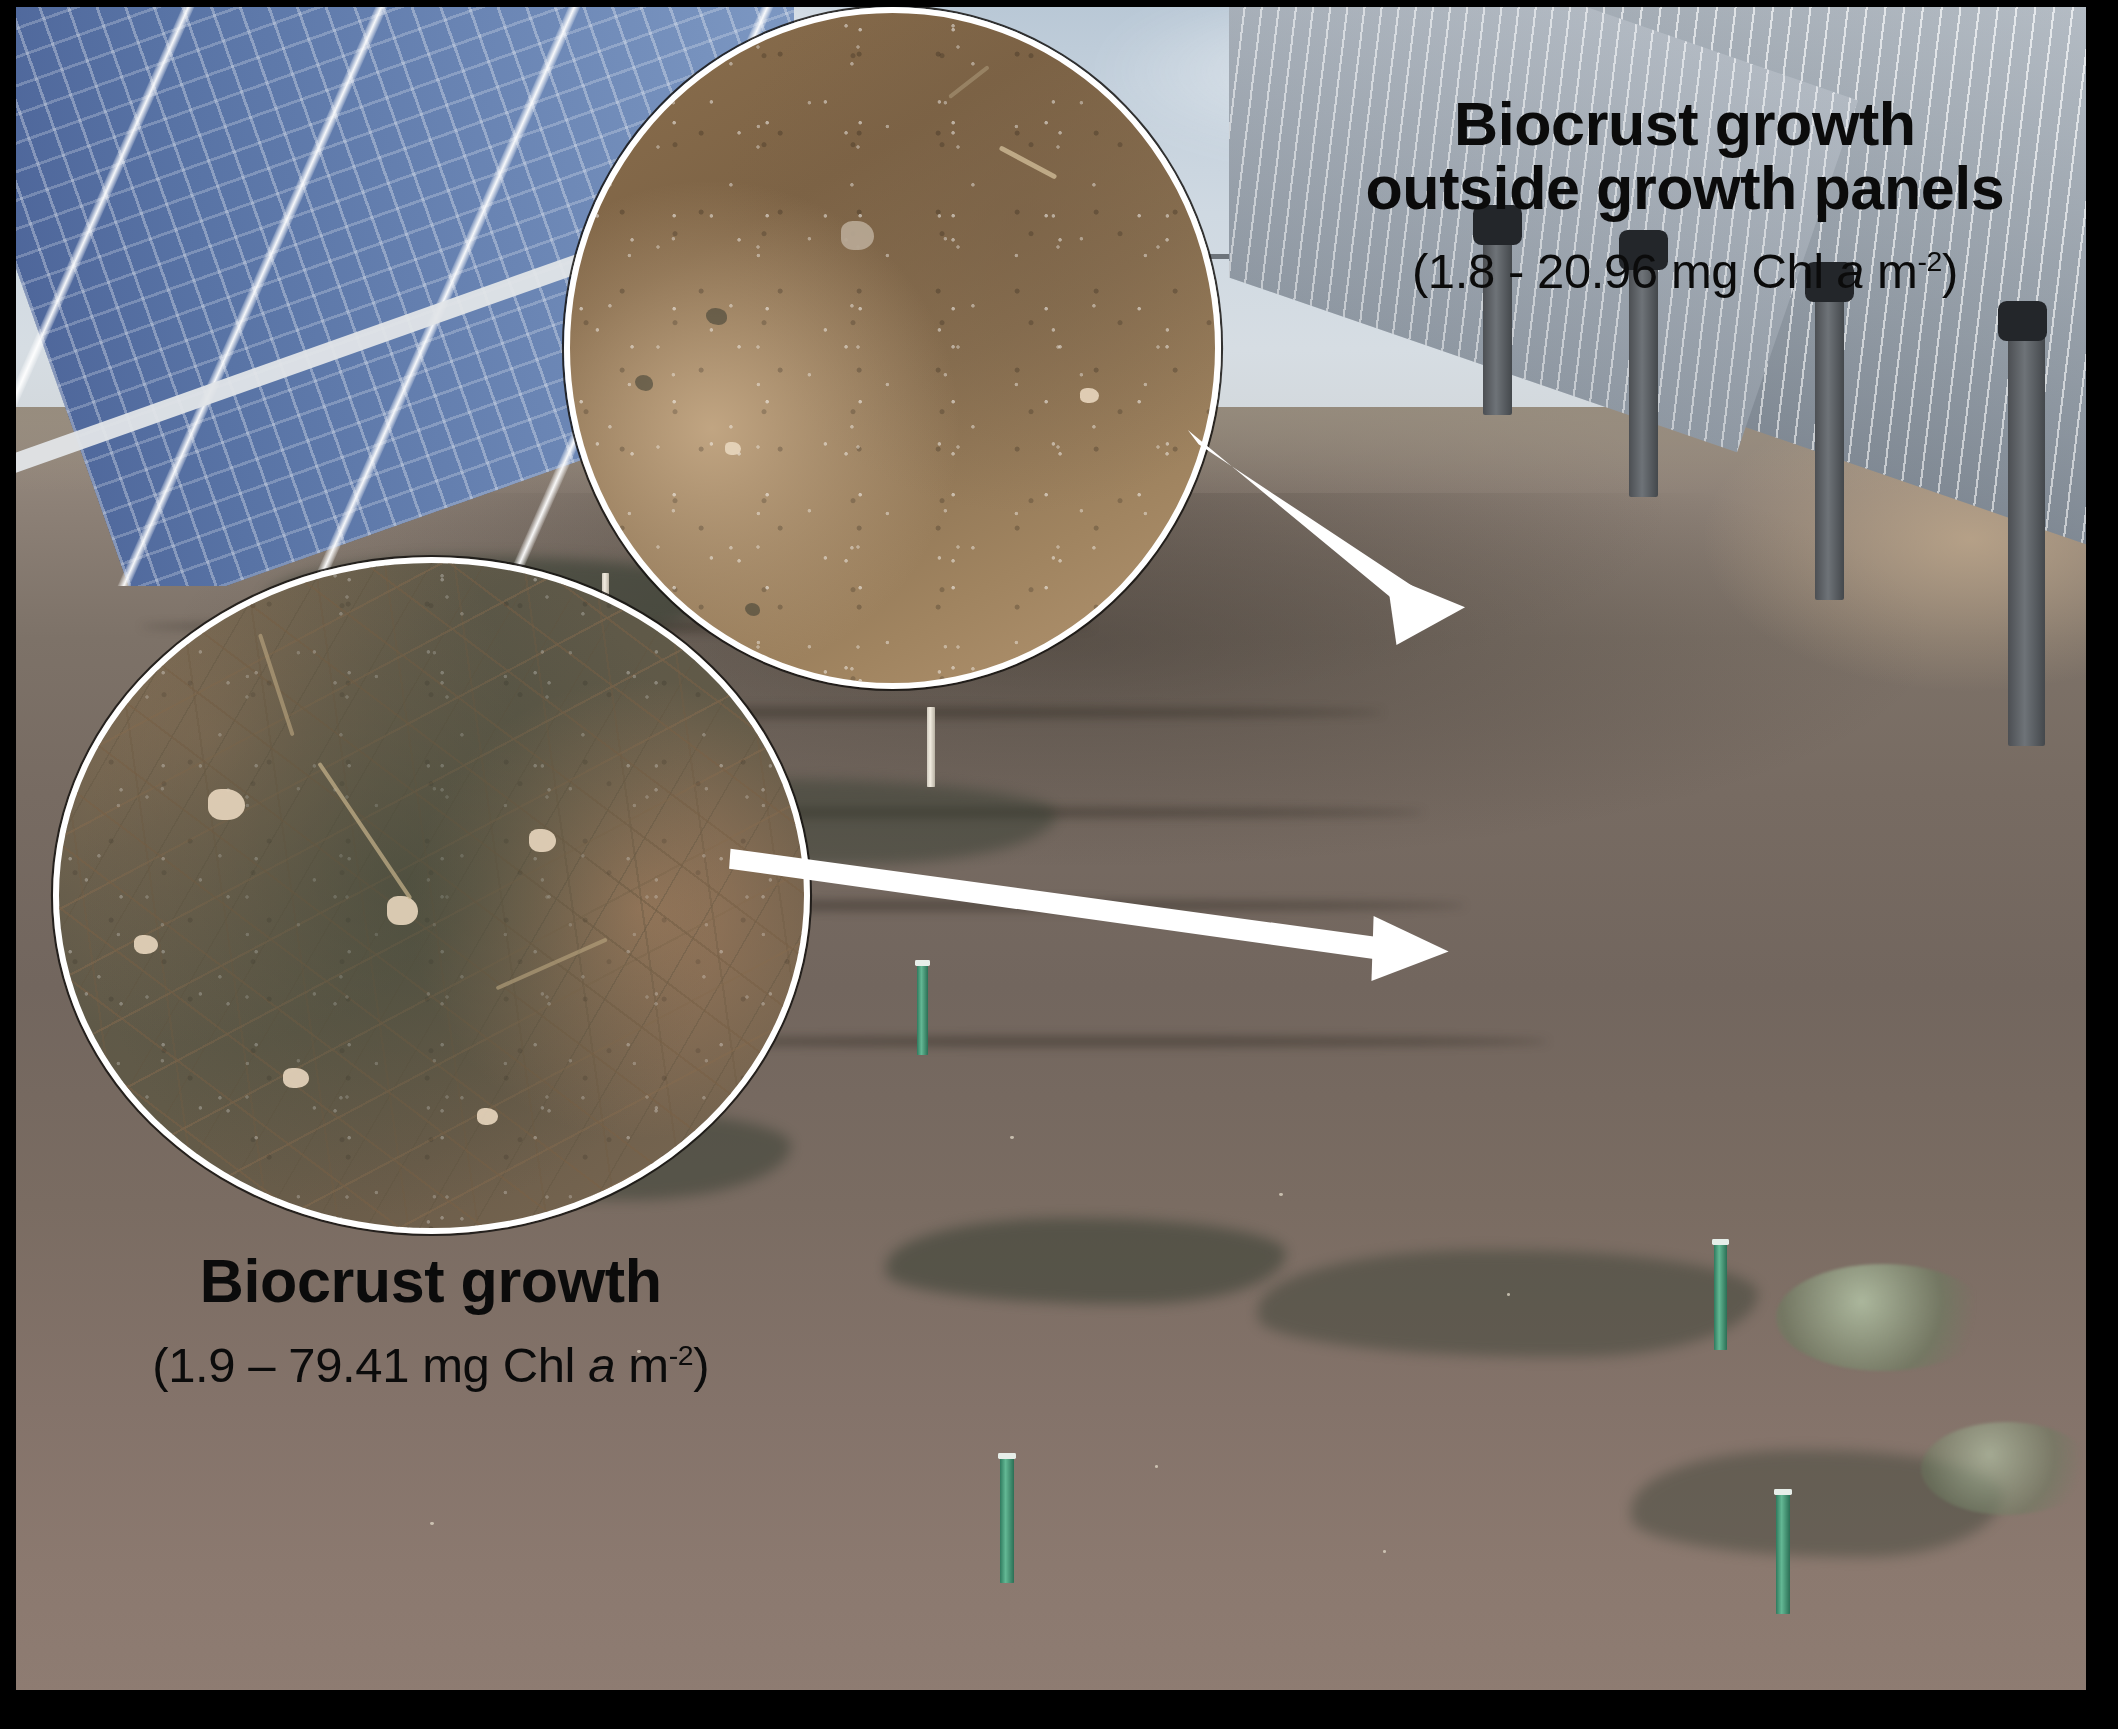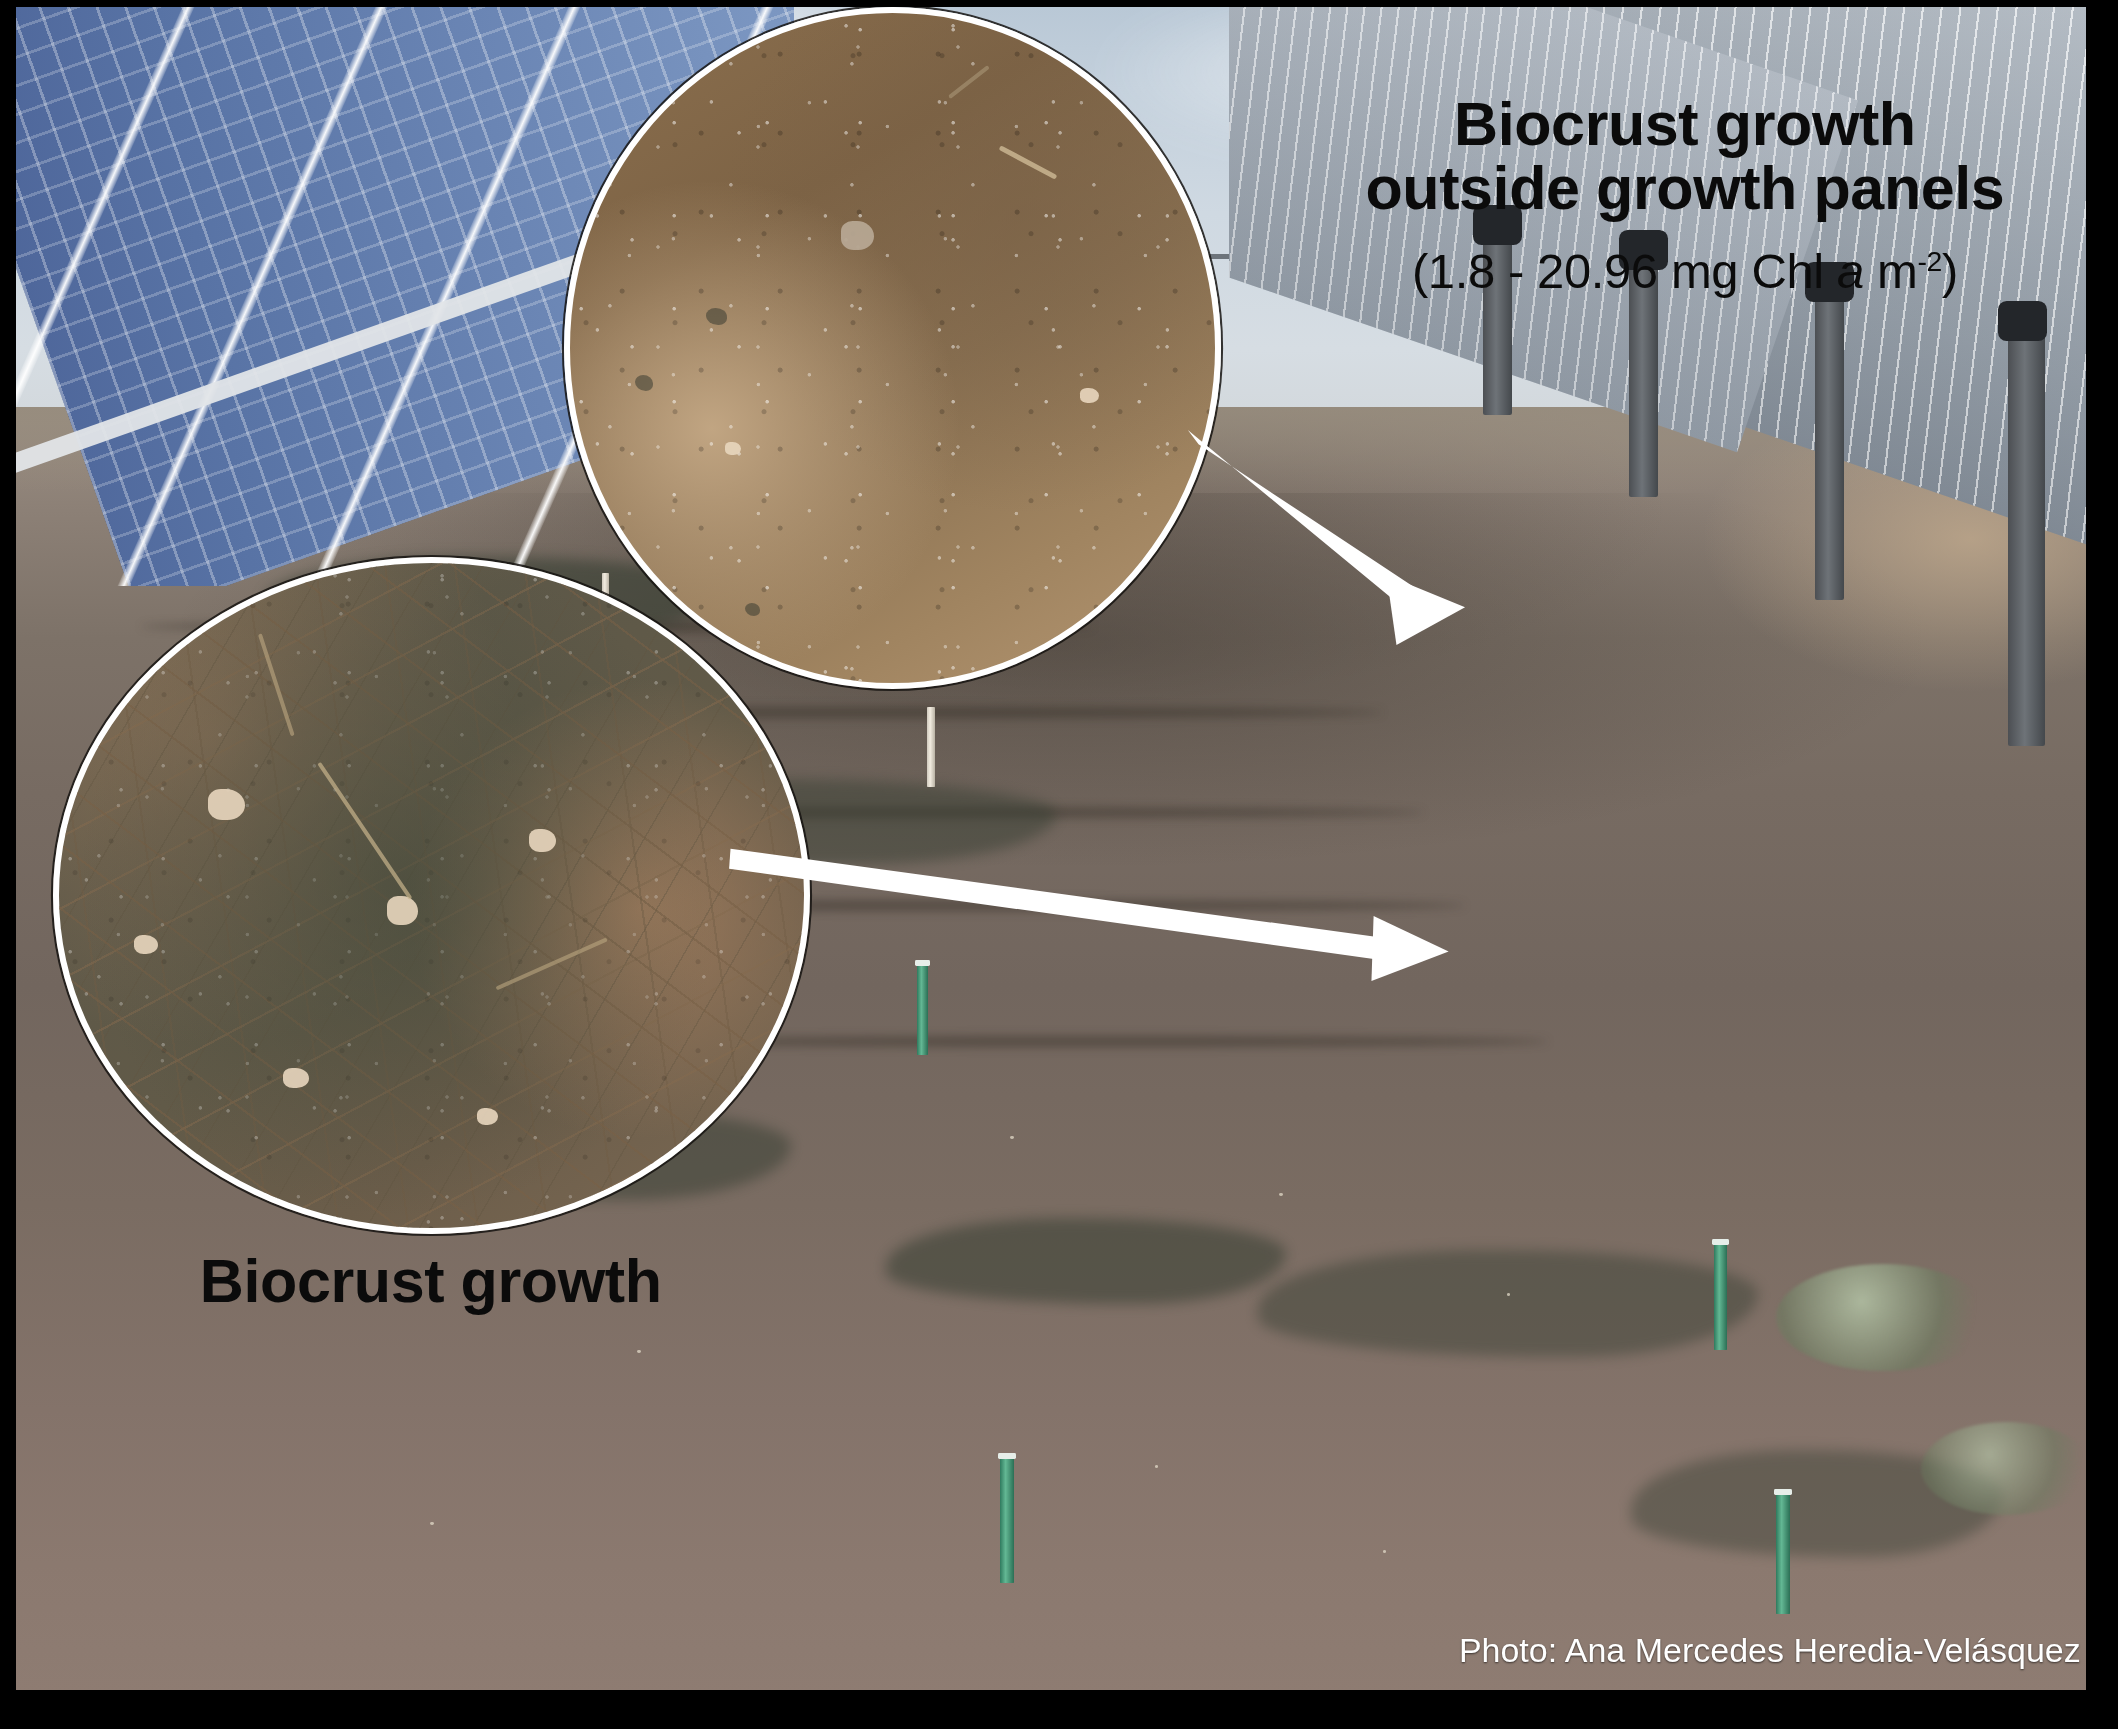--- a/index.html
+++ b/index.html
@@ -401,19 +401,19 @@
     </svg>
 
     <div class="callout" id="callout-outside">
       <span class="big">Biocrust growth</span>
       <span class="big">outside growth panels</span>
       <span class="sub"><span>(1.8 - 20.96 mg Chl </span><span class="it">a</span><span> m</span><sup>-2</sup><span>)</span></span>
     </div>
 
     <div class="callout" id="callout-inside">
       <span class="big">Biocrust growth</span>
-    </div>
-
-    <div id="photo-credit">Photo: Ana Mercedes Heredia-Velásquez</div>
+      <span class="sub"><span>(1.9 – 79.41 mg Chl </span><span class="it">a</span><span> m</span><sup>-2</sup><span>)</span></span>
+    </div>
+
 
   </div>
 </div>
 
 
 </body></html>

